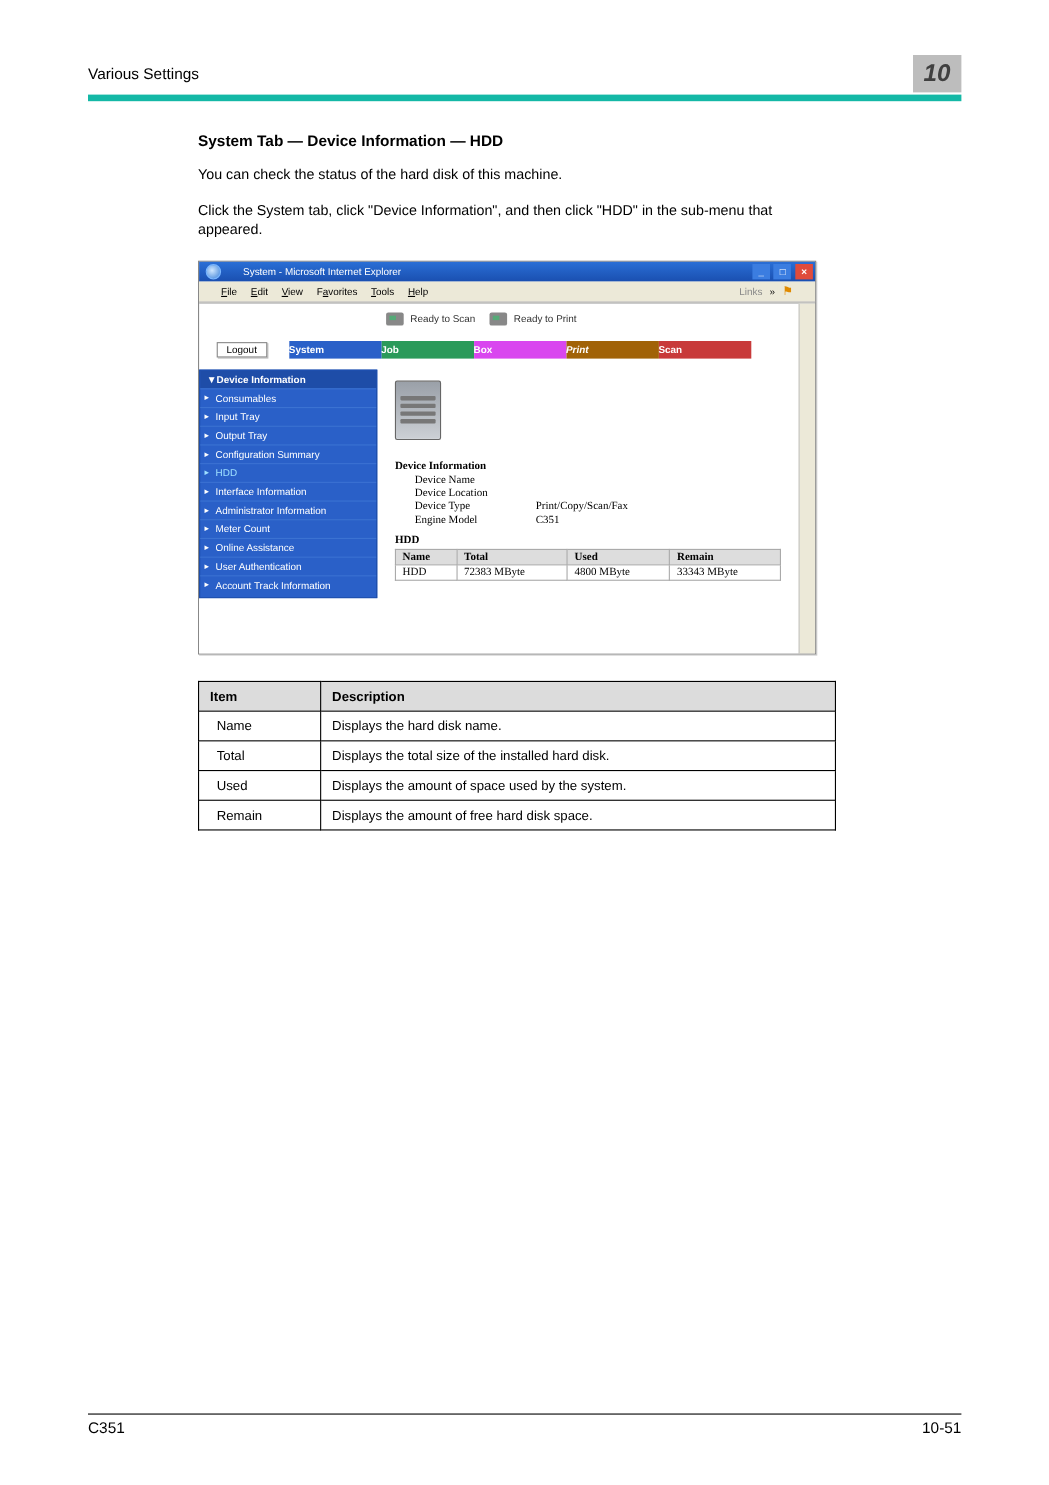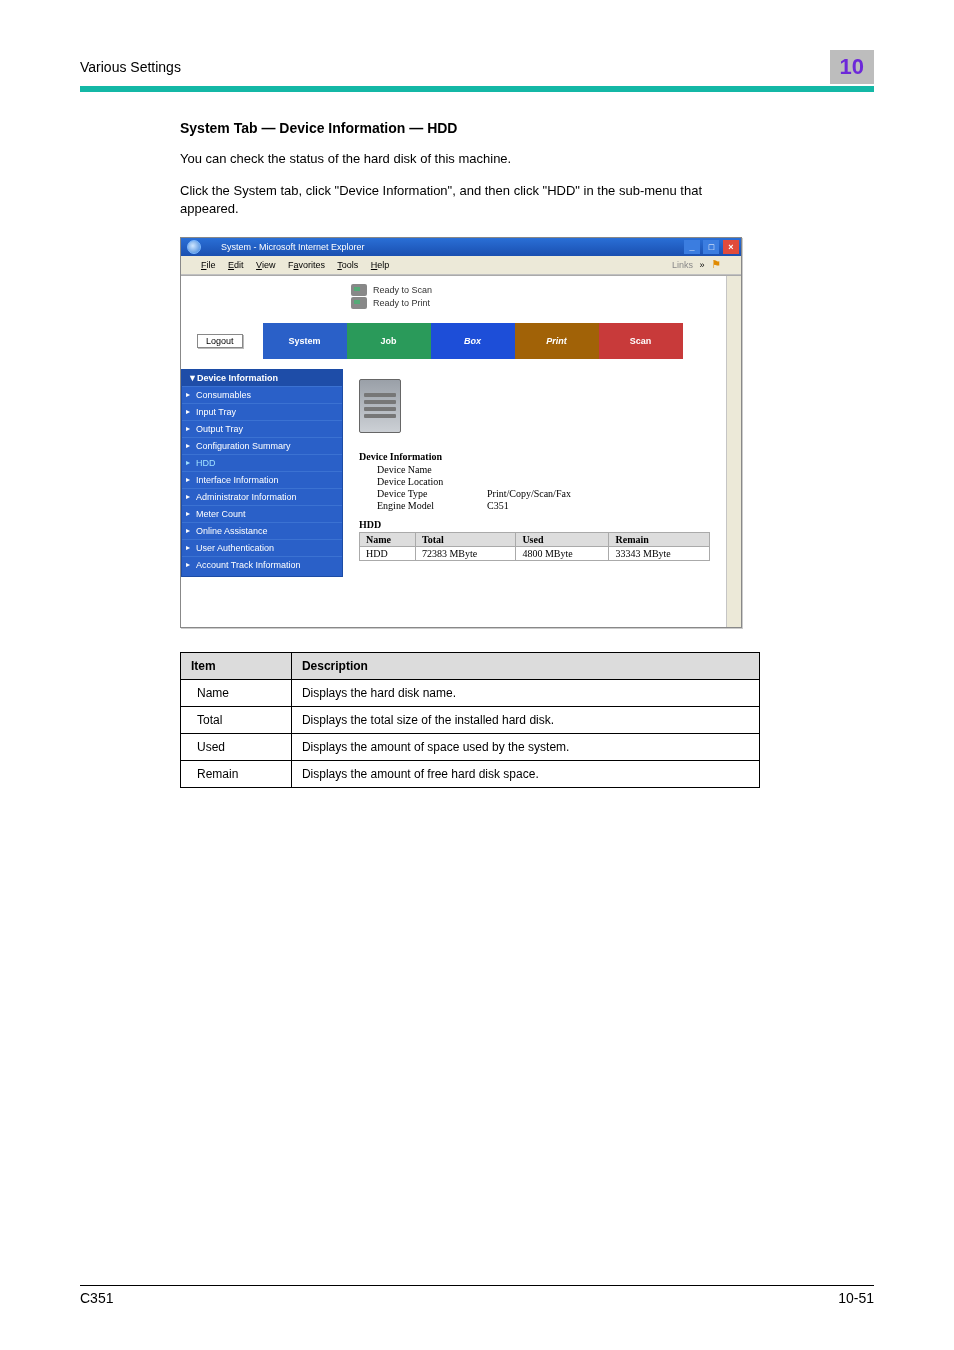--- a/index.html
+++ b/index.html
@@ -24,24 +24,25 @@
     align-items: center;
     border-bottom: 6px solid #14b8a6;
     padding-bottom: 2px;
     margin-bottom: 28px;
   }
   .run-head .left {
     font-size: 14px;
   }
   .chapter-badge {
     background: #bdbdbd;
-    color: #6d28d9;
+    color: #404040;
     font-size: 22px;
     font-weight: bold;
     padding: 4px 10px;
+    font-style: italic;
   }
   
   .section-title {
     font-weight: bold;
     font-size: 14px;
     margin: 8px 0 14px 100px;
   }
   .body-text {
     font-size: 13px;
     margin: 0 0 14px 100px;
@@ -81,32 +82,32 @@
   .ss-menubar .menus span { margin-right:10px; }
   .ss-menubar .menus span u { text-decoration: underline; }
   .ss-menubar .right { display:flex; align-items:center; gap:4px; }
   .ss-menubar .links-lbl { color:#888; }
   .ss-menubar .chevron { width:10px; height:14px; display:flex; align-items:center; justify-content:center; background:#ece9d8;}
   .ss-menubar .flag { font-size:11px; color:#e08a00;}
   .ss-content { display:flex; border-top:1px solid #aaa; }
   .ss-col-right-scroll { width:14px; background:#ece9d8; border-left:1px solid #c5c5c5;}
   .ss-main { flex:1; display:flex; flex-direction:column; }
   .ss-top-area { padding:8px 0 10px 0; }
-  .status-icons { display:flex; flex-direction:column; gap:1px; margin-left:170px; }
+  .status-icons { display:flex; gap:13px; margin-left:170px; }
   .status-icons div { display:flex; align-items:center; gap:6px; font-size:9px; color:#333;}
   .printer-ic { display:inline-block; width:16px; height:12px; background:#888; border-radius:2px; position:relative;}
   .printer-ic::after{content:""; position:absolute; left:3px; top:3px; width:6px; height:4px; background:#5a7;}
   .tab-row { display:flex; align-items:center; gap:0; margin:14px 0 0 16px;}
   .tab-row .logout {
     background:#fff; border:1px solid #888; padding:1px 8px; margin-right:20px; box-shadow:1px 1px 0 #bbb;
   }
-  .tab { flex: 0 0 84px; text-align:center; padding:13px 0; color:#fff; font-weight:bold; font-size:9px;}
+  .tab { flex: 0 0 84px; text-align:left; padding:3px 0; color:#fff; font-weight:bold; font-size:9px;}
   .tab.system { background:#2a60c8; }
   .tab.job    { background:#2a9a5a; }
-  .tab.box    { background:#1d4ed8;font-style:italic; }
+  .tab.box    { background:#d946ef; }
   .tab.print  { background:#a16207;font-style:italic; }
   .tab.scan   { background:#c83a3a; }
   .ss-lower { display:flex; }
   .sidebar {
     width:160px; background:#2a60c8; color:#fff; padding:0; font-size:9px; border:1px solid #1c4ca6;
   }
   .sidebar .hdr { background:#1e4da8; padding:3px 6px; font-weight:bold;}
   .sidebar .item { padding:3px 6px 3px 14px; border-top:1px solid #3b72d2; position:relative;}
   .sidebar .item::before{content:"▸"; position:absolute; left:4px; top:3px; font-size:8px;}
   .sidebar .item.sel { color:#9fe0ff; }

